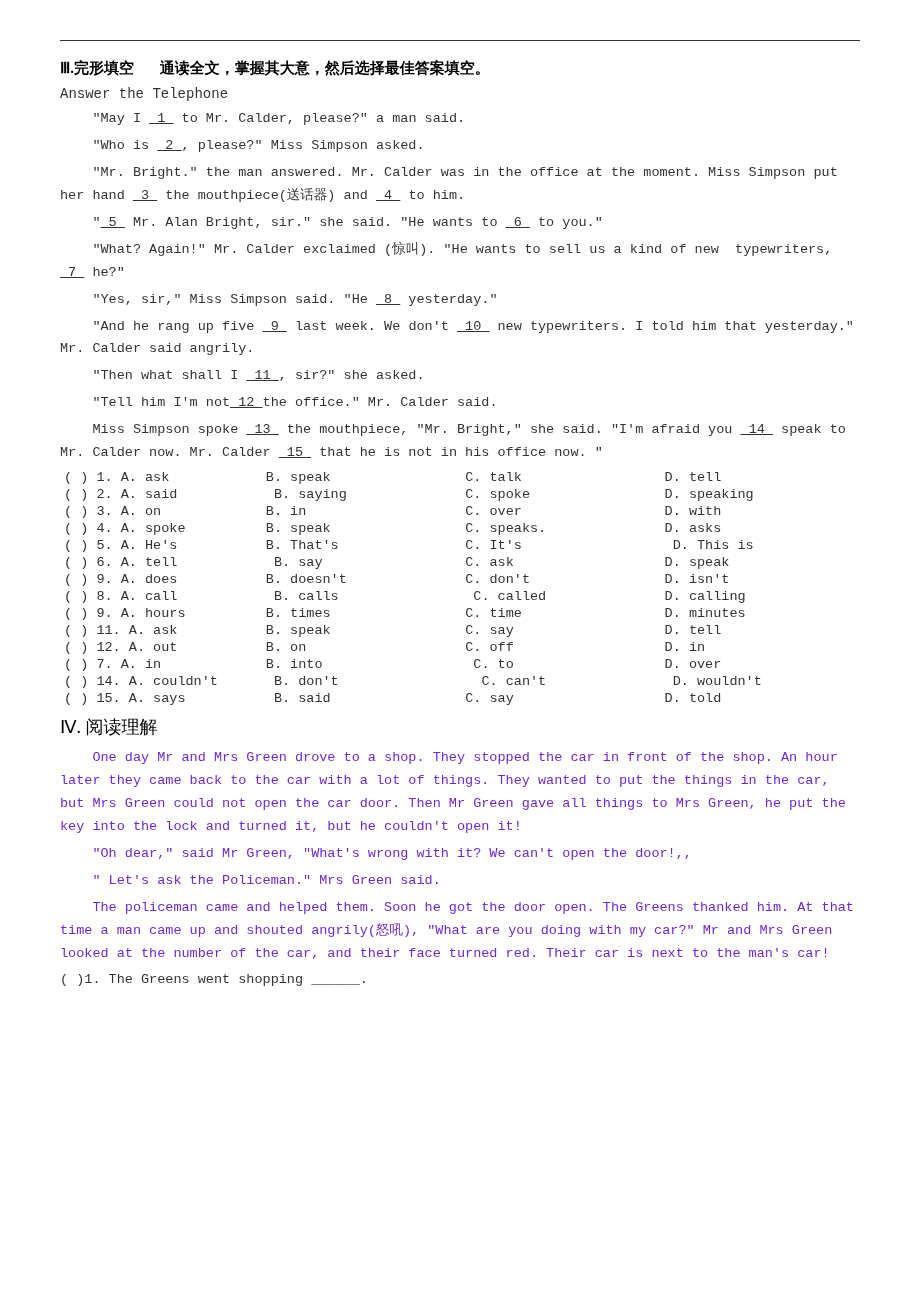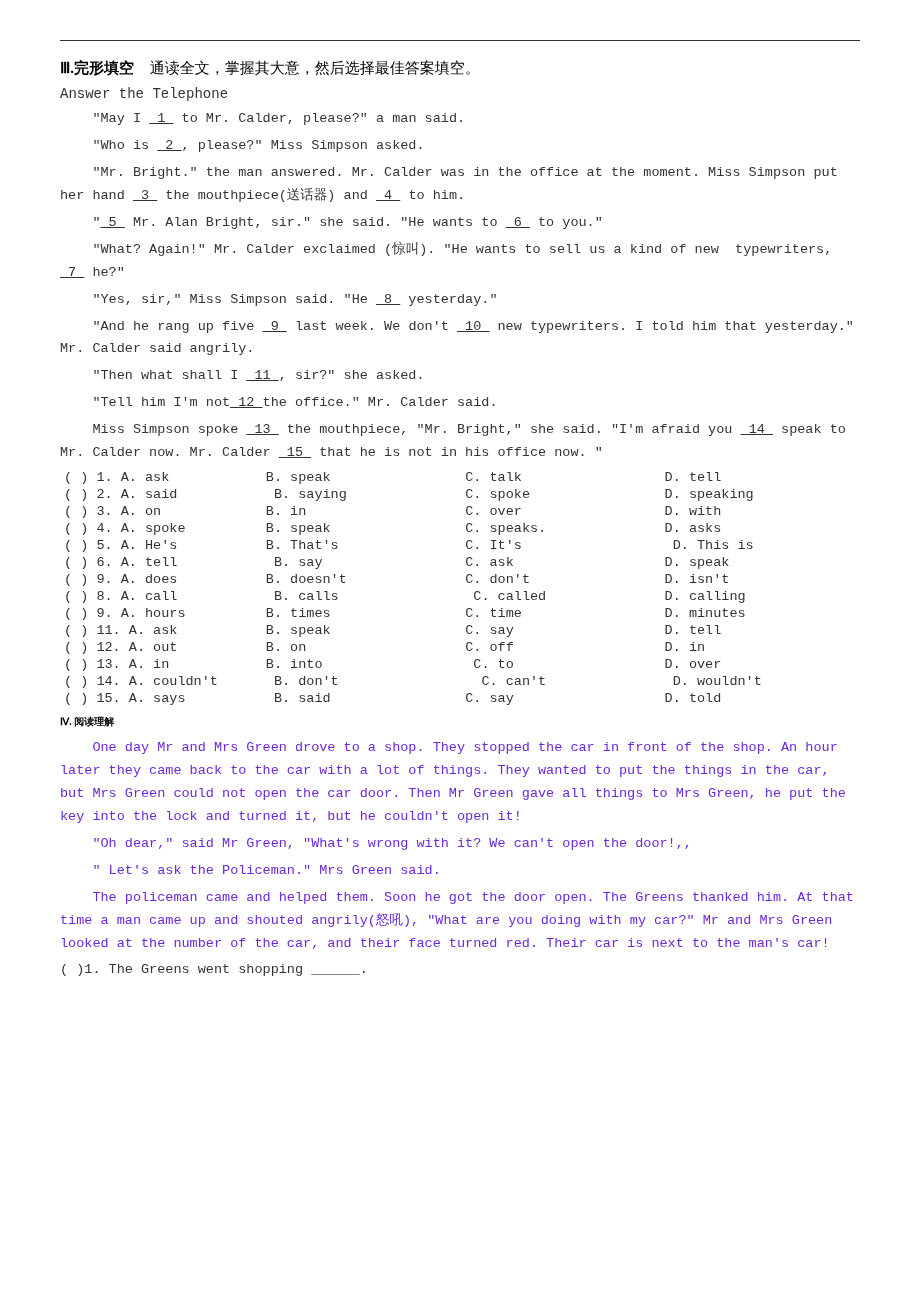--- a/index.html
+++ b/index.html
@@ -54,22 +54,22 @@
     }
     .options-table .num-col {
       width: 90px;
       white-space: nowrap;
       margin-top: 41px;
     }
     .options-table .opt-col {
       width: 160px;
     }
     .section4-header {
-      font-size: 10px;
-      font-weight: bold;
+      font-size: 18px;
+      font-weight: normal;
       margin-top: 2px;
       margin-bottom: 8px;
       color: #000;
     }
     .reading-passage {
       font-family: "Courier New", monospace;
       font-size: 13.5px;
       color: #6d28d9;
       line-height: 1.7;
       margin-bottom: 4px;
@@ -85,21 +85,21 @@
     }
   </style>
 </head>
 <body>
 
 <div class="top-border"></div>
 
 <div>
   <div class="section-header">
     <span>Ⅲ.完形填空</span>
-    <span style="font-weight:normal; margin-left:12px;">通读全文，掌握其大意，然后选择最佳答案填空。</span>
+    <span style="font-weight:bold; margin-left:22px;">通读全文，掌握其大意，然后选择最佳答案填空。</span>
   </div>
 
   <div class="section-title-center">Answer the Telephone</div>
 
   <div class="passage">
     &nbsp;&nbsp;&nbsp;&nbsp;"May I <u>&nbsp;1&nbsp;</u> to Mr. Calder, please?" a man said.
   </div>
   <div class="passage">
     &nbsp;&nbsp;&nbsp;&nbsp;"Who is <u>&nbsp;2&nbsp;</u>, please?" Miss Simpson asked.
   </div>
@@ -190,21 +190,21 @@
         <td class="opt-col">C. say</td>
         <td class="opt-col">D. tell</td>
       </tr>
       <tr>
         <td class="num-col">( ) 12. A. out</td>
         <td class="opt-col">B. on</td>
         <td class="opt-col">C. off</td>
         <td class="opt-col">D. in</td>
       </tr>
       <tr>
-        <td class="num-col">( ) 13. A. in</td>
+        <td class="num-col">( ) 7. A. in</td>
         <td class="opt-col">B. into</td>
         <td class="opt-col">&nbsp;C. to</td>
         <td class="opt-col">D. over</td>
       </tr>
       <tr>
         <td class="num-col">( ) 14. A. couldn't</td>
         <td class="opt-col">&nbsp;B. don't</td>
         <td class="opt-col">&nbsp;&nbsp;C. can't</td>
         <td class="opt-col">&nbsp;D. wouldn't</td>
       </tr>

